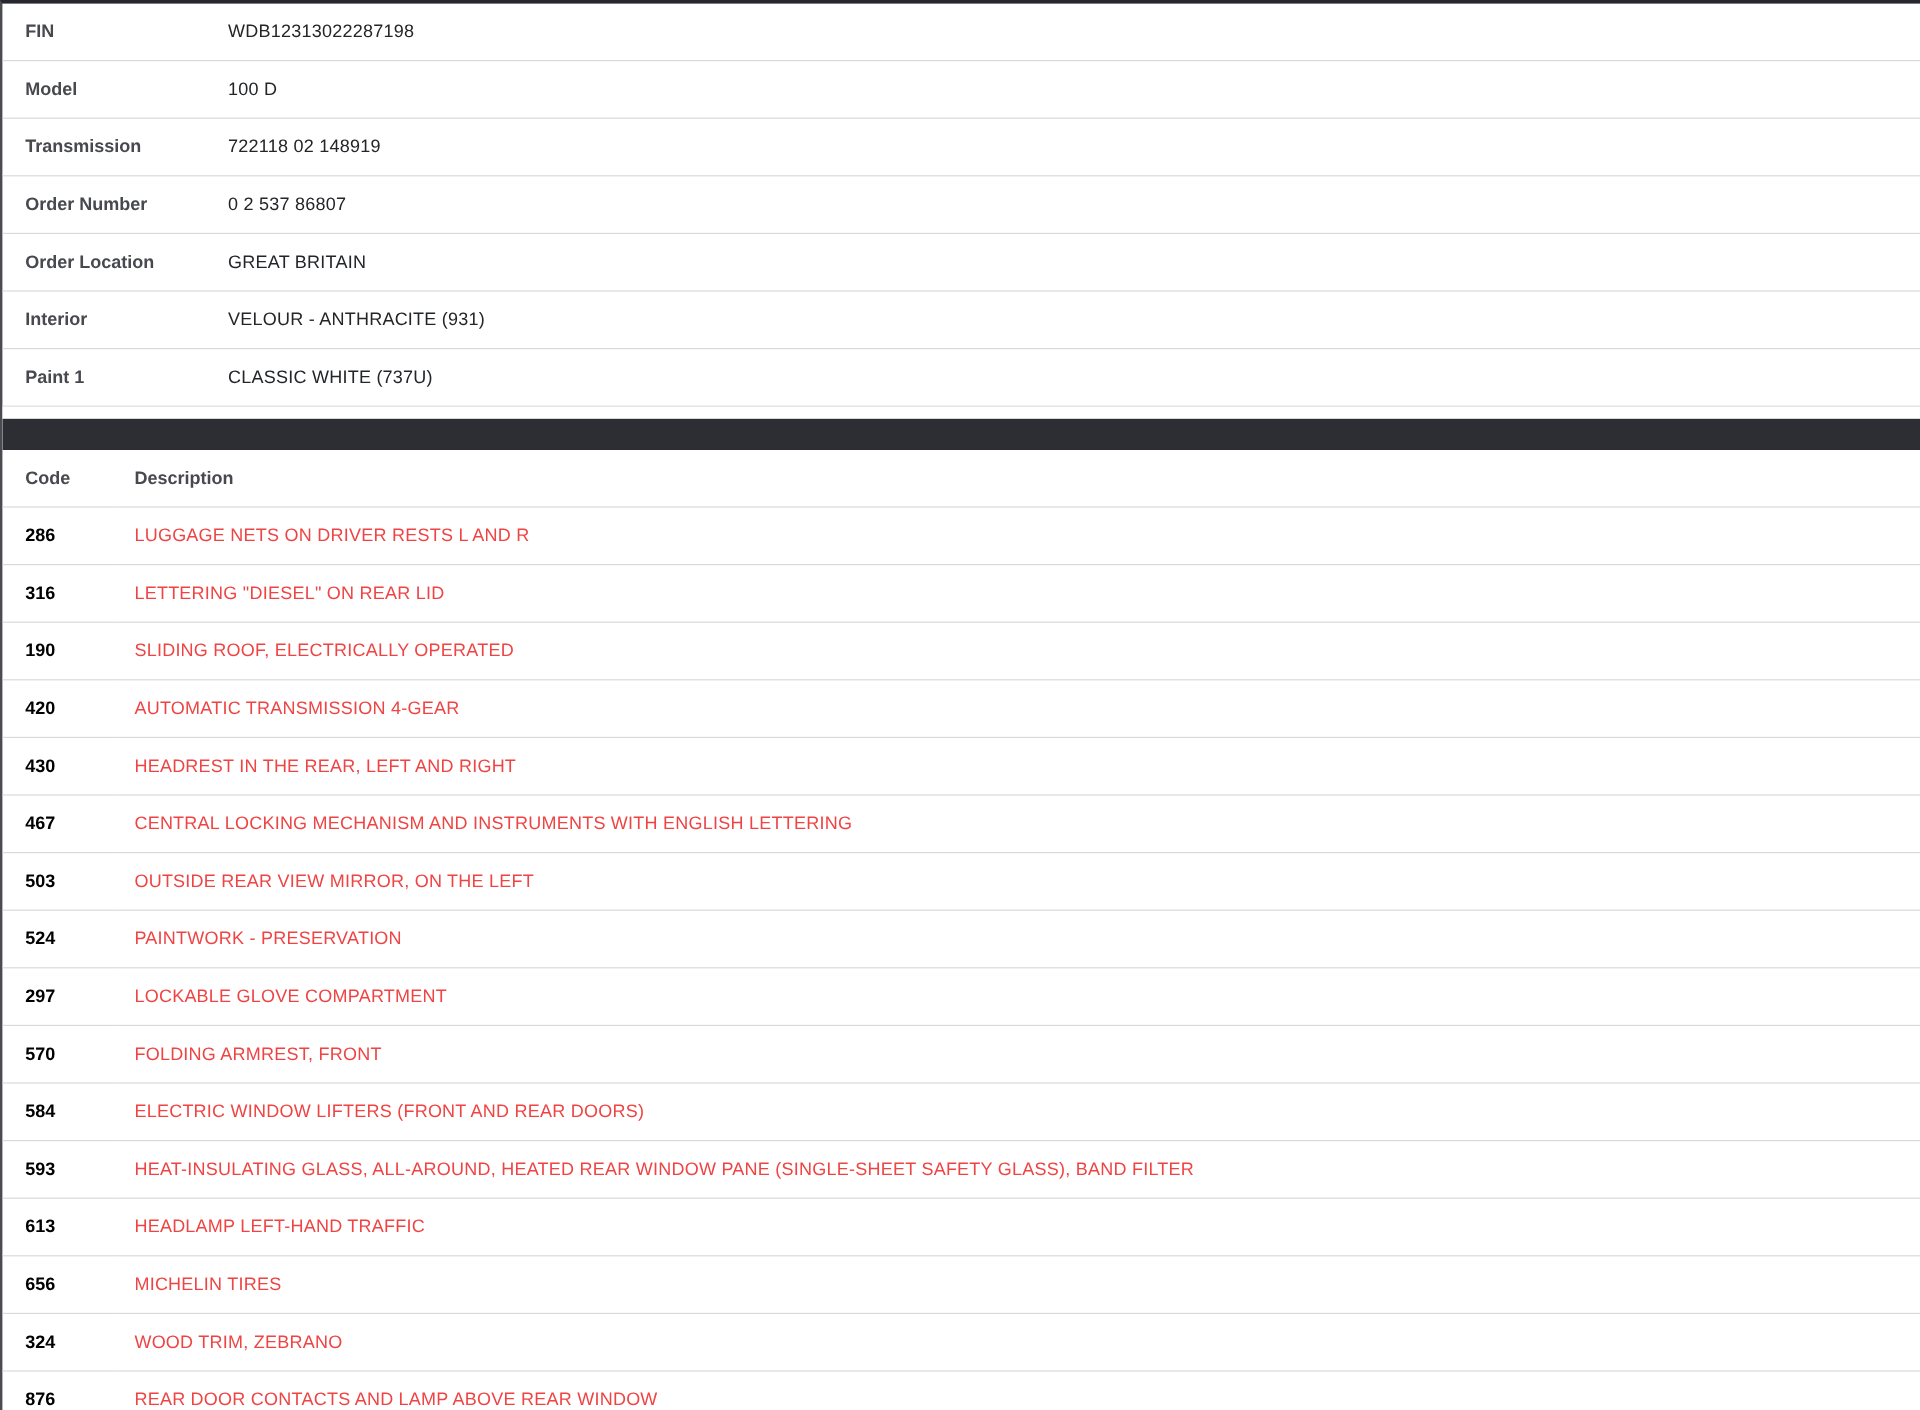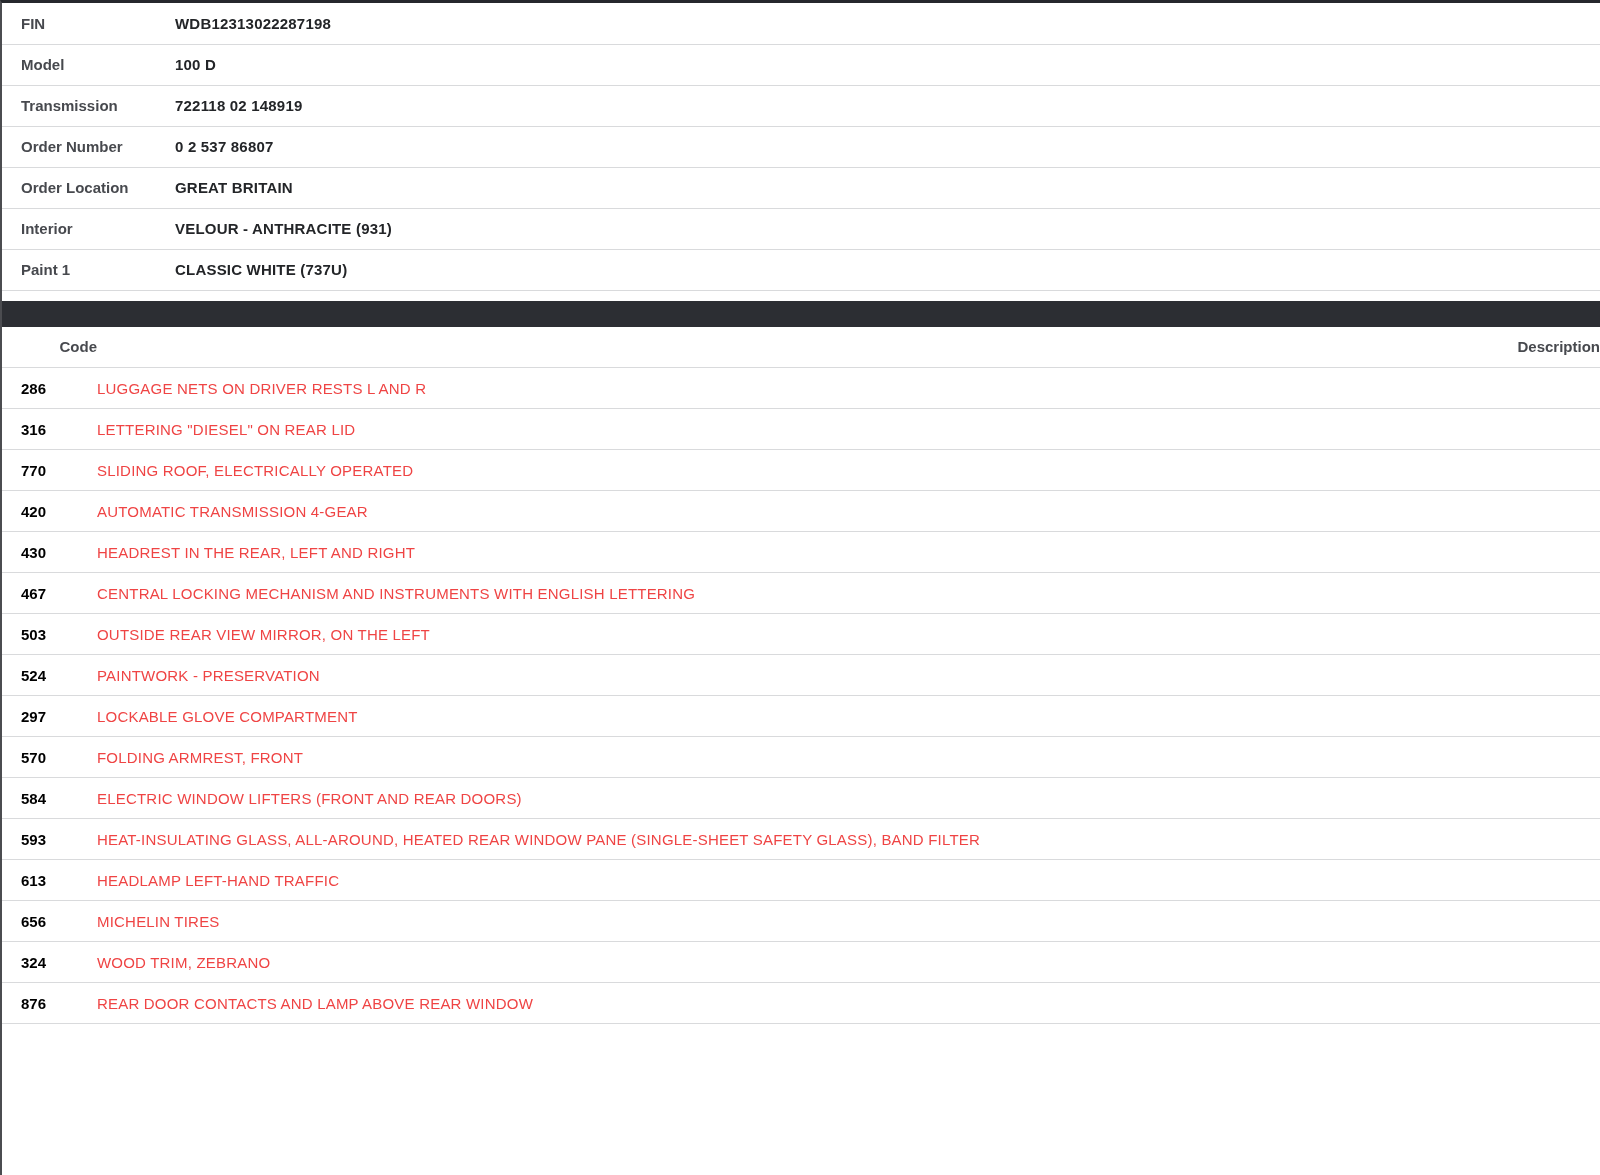--- a/index.html
+++ b/index.html
@@ -21,53 +21,52 @@
   table {
     width: 100%;
     border-collapse: collapse;
     table-layout: fixed;
   }
   td, th {
     height: 41px;
     border-bottom: 1px solid #d9dadc;
     font-size: 15px;
     vertical-align: middle;
-    padding: 0;
+    padding: 15px;
     text-align: left;
     white-space: nowrap;
     overflow: hidden;
   }
   
   .info-label {
     width: 173px;
     padding-left: 19px;
     color: #47494e;
     font-weight: 600;
   }
   .info-value {
     color: #232528;
-    font-weight: 700;
+    font-weight: 400;
     letter-spacing: 0.2px;
   }
   
   .gap { height: 10px; background: #ffffff; }
   .divider-bar {
     height: 26px;
     background: #2c2e33;
     width: 100%;
   }
   
   .code-col {
     width: 95px;
     padding-left: 19px;
   }
   th.code-col, th.desc-col {
     color: #47494e;
     font-weight: 600;
-    text-align: right;
   }
   td.code-col {
     color: #000000;
     font-weight: 600;
   }
   td.desc-col {
     color: #ef4444;
     font-weight: 400;
     letter-spacing: 0.2px;
   }
@@ -124,21 +123,21 @@
     <tbody id="codes-body">
         <tr>
           <td class="code-col">286</td>
           <td class="desc-col">LUGGAGE NETS ON DRIVER RESTS L AND R</td>
         </tr>
         <tr>
           <td class="code-col">316</td>
           <td class="desc-col">LETTERING "DIESEL" ON REAR LID</td>
         </tr>
         <tr>
-          <td class="code-col">770</td>
+          <td class="code-col">190</td>
           <td class="desc-col">SLIDING ROOF, ELECTRICALLY OPERATED</td>
         </tr>
         <tr>
           <td class="code-col">420</td>
           <td class="desc-col">AUTOMATIC TRANSMISSION 4-GEAR</td>
         </tr>
         <tr>
           <td class="code-col">430</td>
           <td class="desc-col">HEADREST IN THE REAR, LEFT AND RIGHT</td>
         </tr>

